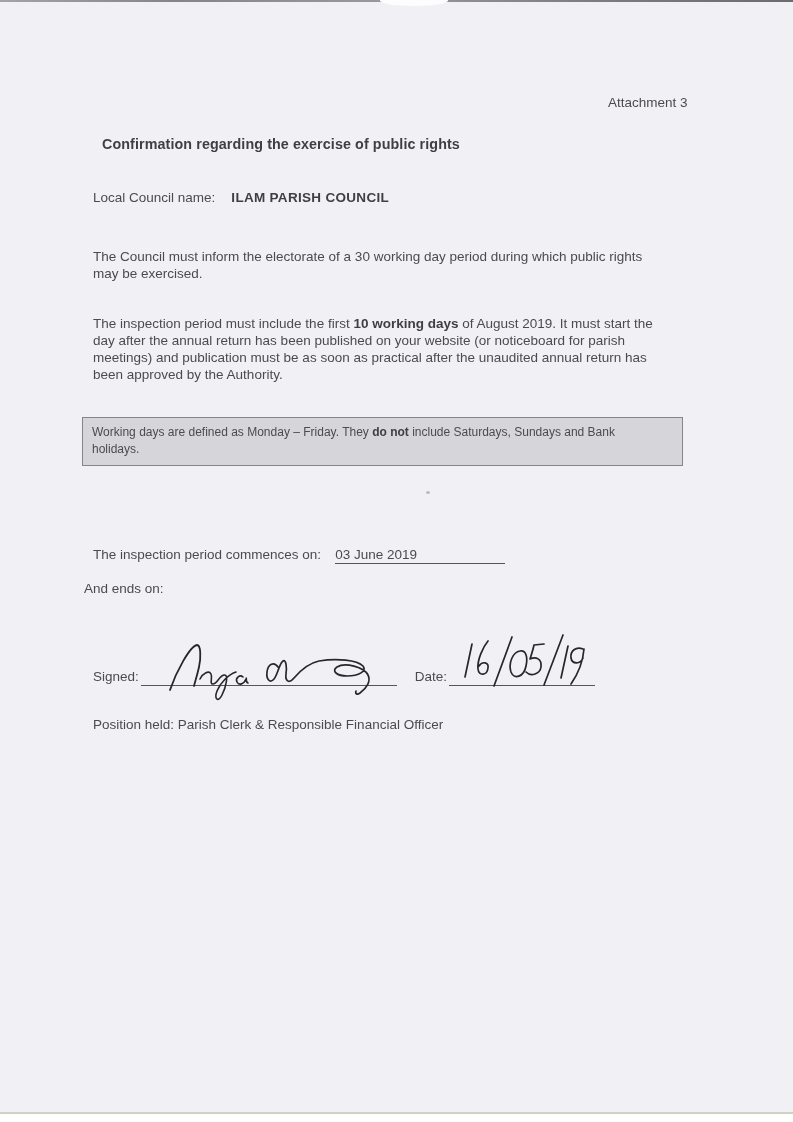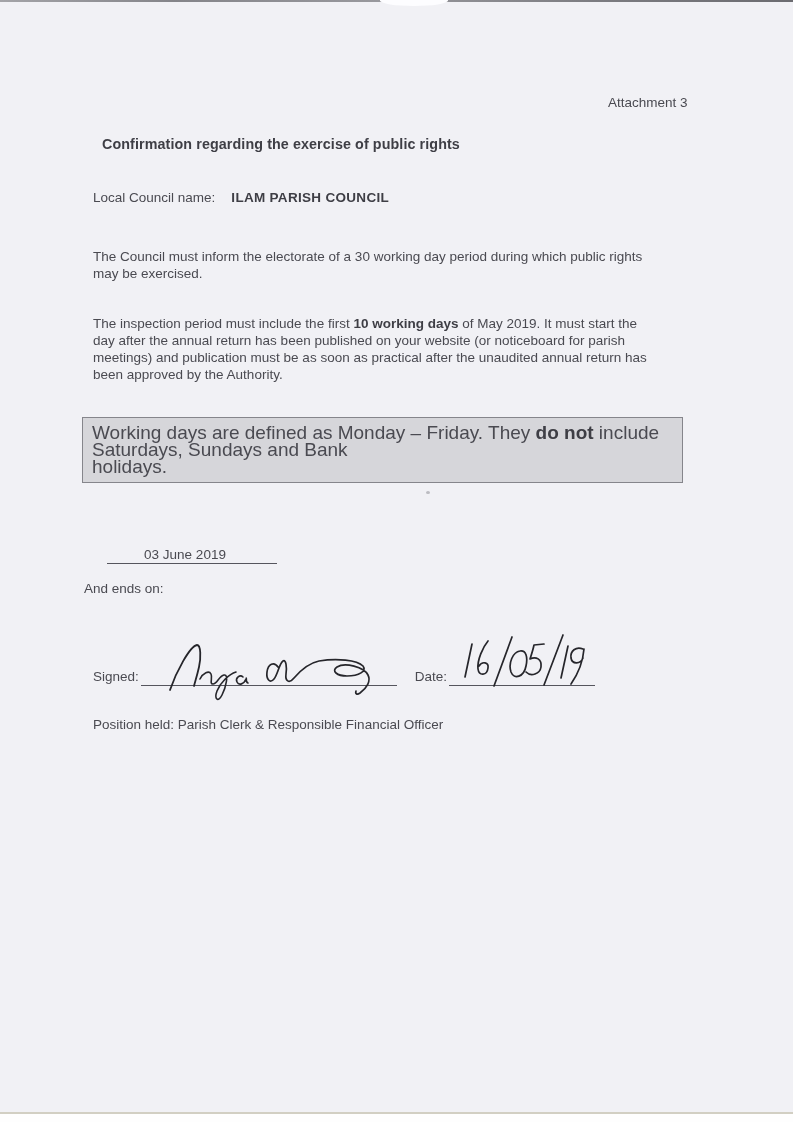--- a/index.html
+++ b/index.html
@@ -27,28 +27,27 @@
   .pre{white-space:pre-line;}
   .title{font-size:14.3px;font-weight:700;color:var(--ink-bold);letter-spacing:.1px;}
   .attach{font-size:13.5px;}
   .council-row{display:flex;align-items:baseline;}
   .council-value{font-weight:700;color:var(--ink-bold);margin-left:16px;letter-spacing:.3px;}
   .note-box{
     width:601px;
     background:var(--box-bg);
     border:1px solid var(--box-border);
     padding:6px 9px 7px 9px;
-    font-size:19px;line-height:17px;
+    font-size:12px;line-height:17px;
   }
   .form-row{display:flex;align-items:flex-end;font-size:13.5px;line-height:18px;}
   .blank{
     display:inline-block;
     height:18px;line-height:18px;
     border-bottom:1.4px solid var(--line);
-    text-align:center;
     vertical-align:bottom;
   }
   .blank.left{text-align:left;}
   .scan-top{
     left:0;top:0;width:793px;height:2px;
     background:linear-gradient(to right,#8a8a8e 0%,#606065 22%,#7b7b80 48%,#55555a 75%,#3f3f44 100%);
     opacity:.75;
   }
   .scan-notch{
     left:380px;top:-5px;width:68px;height:11px;
@@ -74,29 +73,30 @@
 <div class="abs title" style="left:93px;top:136px;margin-left:9px;">Confirmation regarding the exercise of public rights</div>
 
 <div class="abs council-row txt" style="left:93px;top:189px;">
   <span>Local Council name:</span>
   <span class="council-value">ILAM PARISH COUNCIL</span>
 </div>
 
 <div class="abs txt pre" style="left:93px;top:248px;width:640px;"><span>The Council must inform the electorate of a 30 working day period during which public rights
 may be exercised.</span></div>
 
-<div class="abs txt pre" style="left:93px;top:315px;width:640px;"><span>The inspection period must include the first </span><b>10 working days</b><span> of May 2019. It must start the
+<div class="abs txt pre" style="left:93px;top:315px;width:640px;"><span>The inspection period must include the first </span><b>10 working days</b><span> of August 2019. It must start the
 day after the annual return has been published on your website (or noticeboard for parish
 meetings) and publication must be as soon as practical after the unaudited annual return has
 been approved by the Authority.</span></div>
 
 <div class="abs note-box pre" style="left:82px;top:417px;"><span>Working days are defined as Monday – Friday. They </span><b>do not</b><span> include Saturdays, Sundays and Bank
 holidays.</span></div>
 
 <div class="abs form-row" style="left:93px;top:546px;">
+  <span>The inspection period commences on:</span>
   <span class="blank" style="width:170px;margin-left:14px;padding-right:14px;">03 June 2019</span>
 </div>
 
 <div class="abs form-row" style="left:84px;top:580px;align-items:center;">
   <span>And ends on:</span>
 </div>
 
 <div class="abs form-row" style="left:93px;top:668px;">
   <span>Signed:</span>
   <span class="blank" style="width:256px;margin-left:2px;"></span>

